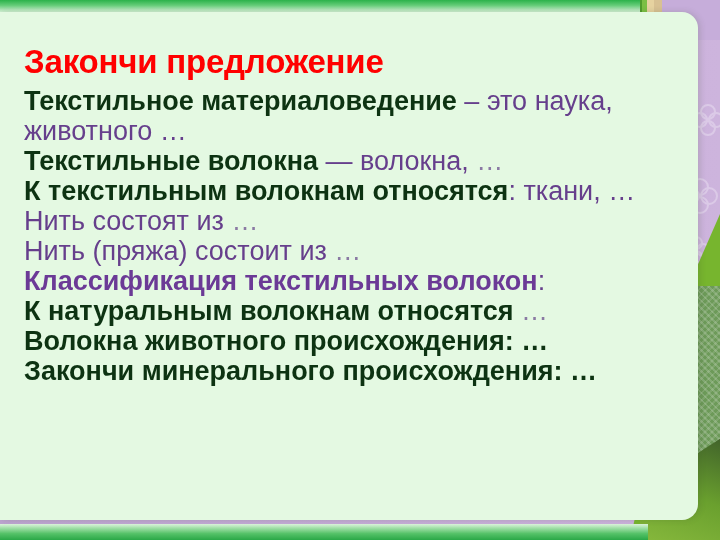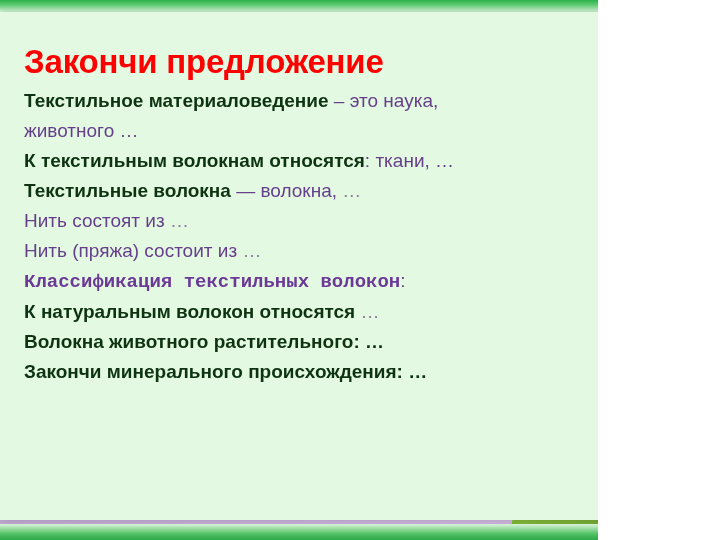--- a/index.html
+++ b/index.html
@@ -11,21 +11,21 @@
     width: 720px;
     height: 540px;
     overflow: hidden;
     font-family: "Liberation Sans", "DejaVu Sans", sans-serif;
     background: #ffffff;
   }
 
   
   .slide {
     position: relative;
-    width: 598px;
+    width: 720px;
     height: 540px;
     overflow: hidden;
     background: #cdb4dd;
   }
 
   
   .bg-lavender {
     position: absolute;
     inset: 0;
     background: linear-gradient(90deg,
@@ -126,29 +126,29 @@
     margin: 0 0 4px 0;
     font-size: 33px;
     line-height: 40px;
     font-weight: bold;
     color: #ff0000;
     letter-spacing: -0.2px;
     white-space: nowrap;
   }
 
   .line {
-    font-size: 19px;
+    font-size: 27px;
     line-height: 30px;
     white-space: nowrap;
     color: #663f8c;
   }
   .b   { font-weight: bold; }
   .dg  { color: #0d3312; }
   .pu  { color: #663f8c; }
-  .pu-b{ color: #6b3a96; font-weight: bold; font-family: Liberation Mono, monospace; }
+  .pu-b{ color: #6b3a96; font-weight: bold; }
   .dim { color: #8a7aa3; }
 </style>
 </head>
 <body>
 
 <div class="slide">
 
   <div class="bg-lavender"></div>
 
   <svg class="bg-floral" viewBox="0 0 120 540" preserveAspectRatio="none" aria-hidden="true">
@@ -227,26 +227,26 @@
   <div class="rail-bottom"></div>
 
   <div class="panel">
     <div class="content">
 
       <h1 class="title">Закончи предложение</h1>
 
       <div id="lines">
           <div class="line"><span class="b dg">Текстильное материаловедение</span><span class="pu"> – </span><span class="pu">это наука,</span></div>
           <div class="line"><span class="pu">животного</span><span class="pu">  …</span></div>
+          <div class="line"><span class="b dg">Текстильные волокна</span><span class="pu"> — </span><span class="pu">волокна,</span><span class="dim">   …</span></div>
           <div class="line"><span class="b dg">К текстильным волокнам относятся</span><span class="pu">:</span><span class="pu">  ткани, …</span></div>
-          <div class="line"><span class="b dg">Текстильные волокна</span><span class="pu"> — </span><span class="pu">волокна,</span><span class="dim">   …</span></div>
           <div class="line"><span class="pu">Нить состоят из</span><span class="dim">  …</span></div>
           <div class="line"><span class="pu">Нить (пряжа) состоит из</span><span class="dim">  …</span></div>
           <div class="line"><span class="pu-b">Классификация текстильных волокон</span><span class="pu">:</span></div>
-          <div class="line"><span class="b dg">К натуральным волокон относятся</span><span class="dim"> …</span></div>
-          <div class="line"><span class="b dg">Волокна животного растительного: …</span></div>
+          <div class="line"><span class="b dg">К натуральным волокнам относятся</span><span class="dim"> …</span></div>
+          <div class="line"><span class="b dg">Волокна животного происхождения: …</span></div>
           <div class="line"><span class="b dg">Закончи минерального происхождения: …</span></div>
         </div>
 
     </div>
   </div>
 
 </div>
 
 </body></html>

